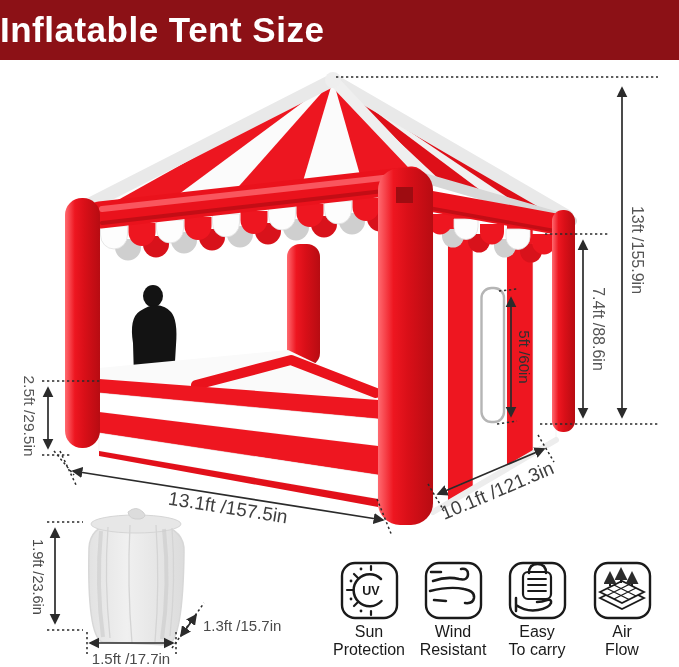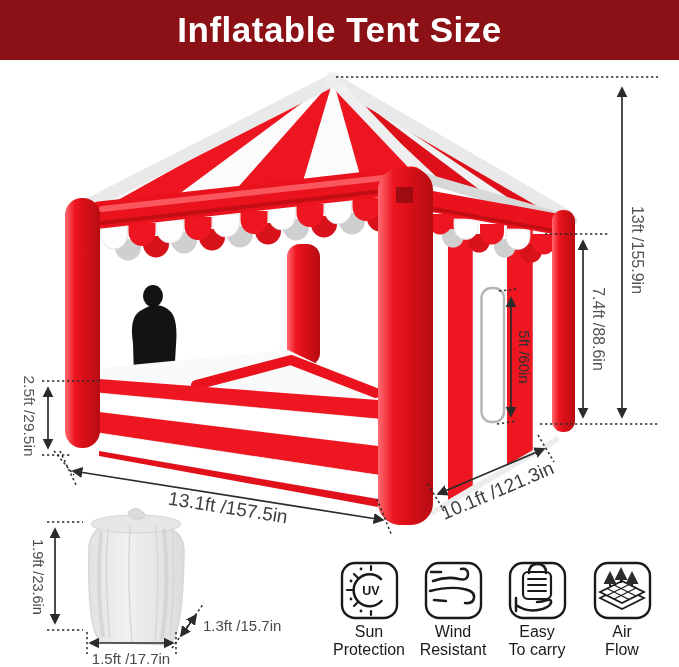--- a/index.html
+++ b/index.html
@@ -1,19 +1,19 @@
 <!DOCTYPE html>
 <html><head>
 <meta charset="utf-8">
 <style>
   html,body{margin:0;padding:0;background:#ffffff;}
   #stage{position:relative;width:679px;height:667px;background:#ffffff;overflow:hidden;
          font-family:"Liberation Sans",sans-serif;}
   #hdr{position:absolute;left:0;top:0;width:679px;height:60px;background:#8c1116;
-       display:flex;align-items:center;justify-content:center;}
+       display:flex;align-items:center;}
   #hdr h1{margin:0;color:#ffffff;font-size:35px;font-weight:bold;letter-spacing:.5px;
           font-family:"Liberation Sans",sans-serif;}
   svg{position:absolute;left:0;top:0;}
   .scW{fill:#fdfdfd;stroke:#e0e0e0;stroke-width:.8;}
   .scR{fill:#ee1620;}
   .scG{fill:#cfcfcf;}
   .scDR{fill:#d8121b;}
   .dot{stroke:#2b2b2b;stroke-width:1.5;stroke-dasharray:2.3 2.7;fill:none;}
   .arr{stroke:#2b2b2b;stroke-width:1.7;fill:none;}
   .dim{fill:#555555;font-size:16px;font-family:"Liberation Sans",sans-serif;}

